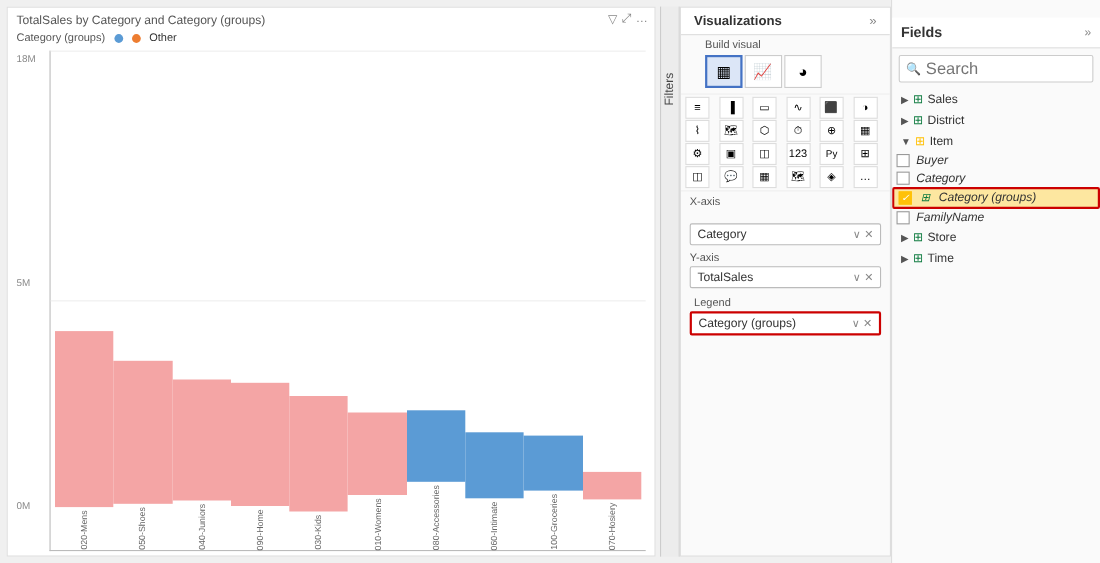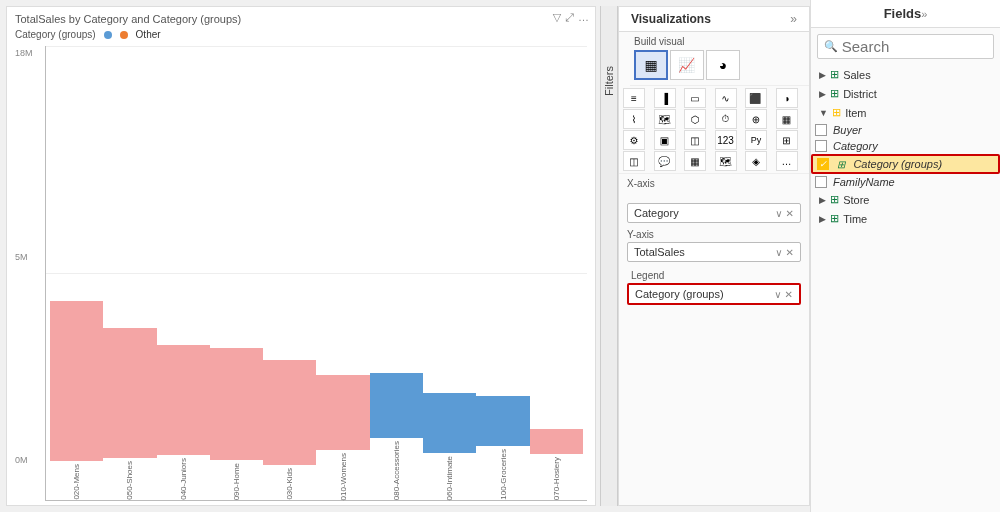--- a/index.html
+++ b/index.html
@@ -51,24 +51,25 @@
       writing-mode: vertical-rl;
       text-orientation: mixed;
       transform: rotate(180deg);
       margin-top: 3px;
       white-space: nowrap;
     }
 
     .right-header {
       display: flex;
       align-items: center;
-      justify-content: center;
+      justify-content: space-between;
       padding: 6px 8px;
       border-bottom: 1px solid #ddd;
       background: #fff;
+      margin-top: 16px;
     }
 
     .right-title {
       font-size: 13px;
       font-weight: 600;
       color: #333;
     }
 
     .right-expand {
       color: #888;
@@ -257,21 +258,21 @@
       <span style="writing-mode:vertical-rl; transform:rotate(180deg); font-size:11px; color:#444;">Filters</span>
     </div>
 
     <div style="flex:1; background:#fafafa; border:1px solid #ddd; display:flex; flex-direction:column; overflow:hidden;">
 
       <div style="display:flex; align-items:center; justify-content:space-between; padding:5px 12px; border-bottom:1px solid #ddd; background:#fff;">
         <span style="font-size:12px; font-weight:600; color:#333;">Visualizations</span>
         <span style="font-size:12px; color:#888; cursor:pointer;">»</span>
       </div>
 
-      <div style="padding:4px 4px 2px; border-bottom:1px solid #eee;margin-left:11px;">
+      <div style="padding:4px 22px 2px; border-bottom:1px solid #eee;">
         <div style="font-size:10px; color:#555; margin-bottom:3px;">Build visual</div>
 
         <div style="display:flex; gap:2px; margin-bottom:3px;">
           <div style="width:34px;height:30px;border:2px solid #4472c4;background:#dce6f7;display:flex;align-items:center;justify-content:center;font-size:14px;cursor:pointer;">▦</div>
           <div style="width:34px;height:30px;border:1px solid #ccc;background:#fff;display:flex;align-items:center;justify-content:center;font-size:14px;cursor:pointer;">📈</div>
           <div style="width:34px;height:30px;border:1px solid #ccc;background:#fff;display:flex;align-items:center;justify-content:center;font-size:14px;cursor:pointer;">◕</div>
         </div>
       </div>
 
       <div style="padding:2px 4px; display:grid; grid-template-columns:repeat(6,1fr); gap:1px; border-bottom:1px solid #eee;">

